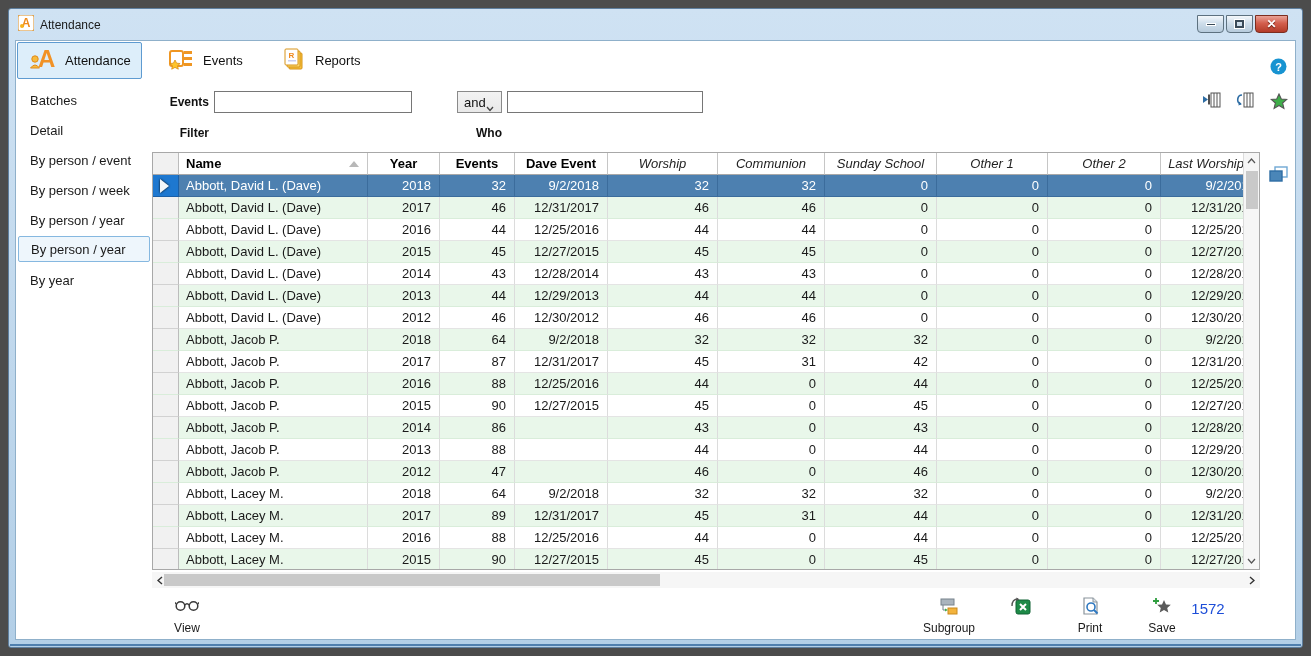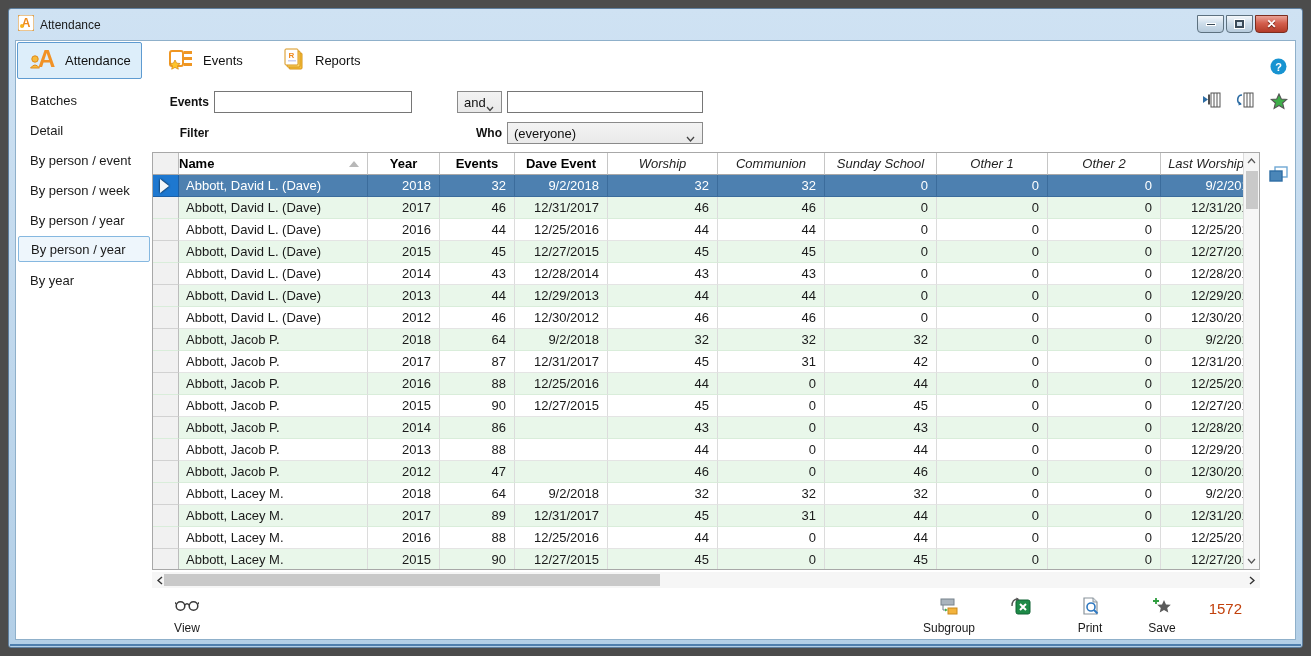--- a/index.html
+++ b/index.html
@@ -31,21 +31,21 @@
   .tinput { position:absolute; height:22px; border:1px solid #767676; background:#fff; font-size:13px; padding:0 4px; font-family:"Liberation Sans",sans-serif; }
   .dropdown { position:absolute; height:22px; border:1px solid #8a8a8a; background:linear-gradient(#f3f3f3,#e9e9e9); font-size:13px; color:#111; display:flex; align-items:center; padding:0 6px; }
   .dropdown .chev { position:absolute; right:7px; top:8px; }
   
   .grid { position:absolute; left:136px; top:111px; width:1108px; height:418px; border:1px solid #a8a8a8; background:#fff; }
   .gridclip { position:absolute; left:0; top:0; width:1090px; bottom:0; overflow:hidden; }
   .thead { display:flex; height:22px; background:#fff; }
   .hcell { flex:none; height:22px; line-height:21px; font-size:13px; border-right:1px solid #c6c6c6; border-bottom:1px solid #a8a8a8; position:relative; overflow:hidden; white-space:nowrap; }
   .hcell.corner { background:#f1f1f1; border-right:1px solid #bcbcbc; }
   .hcell.bold { font-weight:bold; text-align:center; }
-  .hcell.namecol { text-align:left; }
+  .hcell.namecol { text-align:left; padding-left:7px; }
   .hcell.ital { font-style:italic; text-align:center; font-weight:normal; color:#222; }
   .hcell.lastcol { text-align:right; padding-right:20px; }
   .sortmark { position:absolute; right:8px; top:8px; width:0; height:0; border-left:5px solid transparent; border-right:5px solid transparent; border-bottom:6px solid #b8b8b8; }
   .trow { display:flex; height:22px; }
   .trow.green { background:#e9f7ea; }
   .trow.white { background:#ffffff; }
   .trow.sel { background:#4d80b0; color:#fff; }
   .cell { flex:none; height:22px; line-height:21px; font-size:13px; overflow:hidden; white-space:nowrap; border-right:1px solid #dcdcdc; border-bottom:1px solid #e4e4e4; color:#1a1a1a; }
   .trow.green .cell { border-bottom-color:#d9edda; }
   .trow.sel .cell { color:#fff; border-right-color:#3b6c9c; border-bottom-color:#3b6c9c; }
@@ -55,21 +55,21 @@
   .trow.sel .cell.rowhdr { background:#1e78d0; border-right-color:#1b5fa6; border-bottom-color:#1b5fa6; }
   .rowtri { position:absolute; left:7px; top:4px; width:0; height:0; border-top:7px solid transparent; border-bottom:7px solid transparent; border-left:9px solid #f2f6fa; filter:drop-shadow(0 0 1px #000); }
   
   .vscroll { position:absolute; right:0; top:0; bottom:0; width:16px; background:#f6f6f6; border-left:1px solid #dcdcdc; }
   .vthumb { position:absolute; left:2px; top:18px; width:12px; height:38px; background:#c9c9c9; }
   .hscroll { position:absolute; left:136px; top:531px; width:1108px; height:16px; background:#f6f6f6; }
   .hthumb { position:absolute; left:12px; top:2px; width:496px; height:12px; background:#c9c9c9; }
   .sarrow { position:absolute; width:16px; height:16px; display:flex; align-items:center; justify-content:center; }
   
   .foot-label { position:absolute; font-size:12px; color:#1a1a1a; text-align:center; }
-  .count { position:absolute; left:1158px; top:559px; width:68px; text-align:right; font-size:15px; color:#c2410c; }
+  .count { position:absolute; left:1158px; top:559px; width:68px; text-align:center; font-size:15px; color:#1d4ed8; }
   .icon-abs { position:absolute; }
 </style>
 </head>
 <body>
 
 <div class="window">
   <div class="frame-bottom-line"></div>
 
   <div class="titlebar">
     <span>
@@ -160,26 +160,20 @@
     <input class="tinput" style="left: 198px; top: 50px; width: 198px;" value="">
     <div class="dropdown" style="left:441px;top:50px;width:45px;">
       <span>and</span>
       <span class="chev"><svg width="8" height="6">
             <polyline points="1,1 4,4.5 7,1" fill="none" stroke="#444" stroke-width="1.3"></polyline>
           </svg></span>
     </div>
     <input class="tinput" style="left: 491px; top: 50px; width: 196px;" value="">
     <div class="flabel" style="left:110px;top:85px;width:83px;">Filter</div>
     <div class="flabel" style="left:400px;top:85px;width:86px;">Who</div>
-    <div class="dropdown" style="left:491px;top:81px;width:196px;">
-      <span>(everyone)</span>
-      <span class="chev"><svg width="9" height="7">
-            <polyline points="1,1 4.5,5 8,1" fill="none" stroke="#444" stroke-width="1.3"></polyline>
-          </svg></span>
-    </div>
 
     <div class="icon-abs" style="left:1186px;top:51px;">
       <svg width="20" height="16">
           <rect x="9" y="1" width="9" height="14" fill="#fff" stroke="#555"></rect>
           <line x1="12" y1="1" x2="12" y2="15" stroke="#555"></line>
           <line x1="15" y1="1" x2="15" y2="15" stroke="#555"></line>
           <path d="M1 4 l5 3.5 -5 3.5 z" fill="#2e6da4"></path>
           <line x1="7" y1="2.5" x2="7" y2="12.5" stroke="#222" stroke-width="1.6"></line>
         </svg>
     </div>

